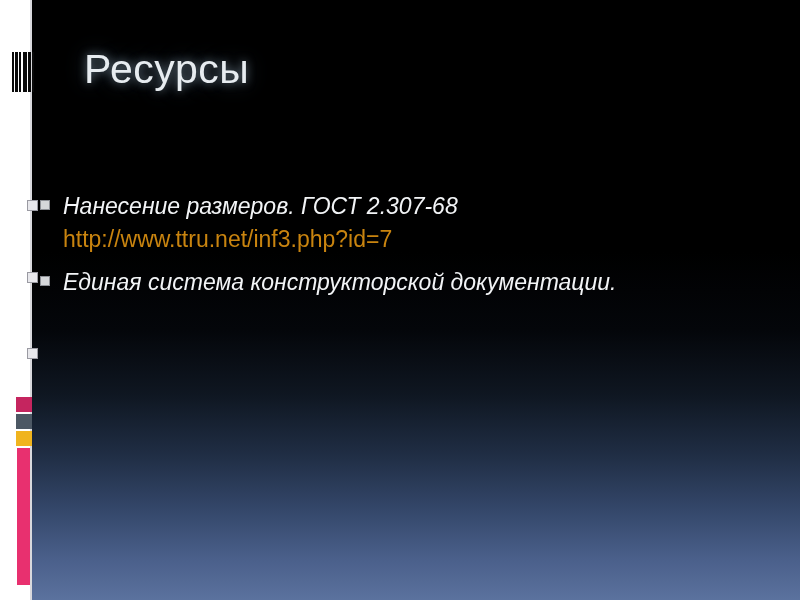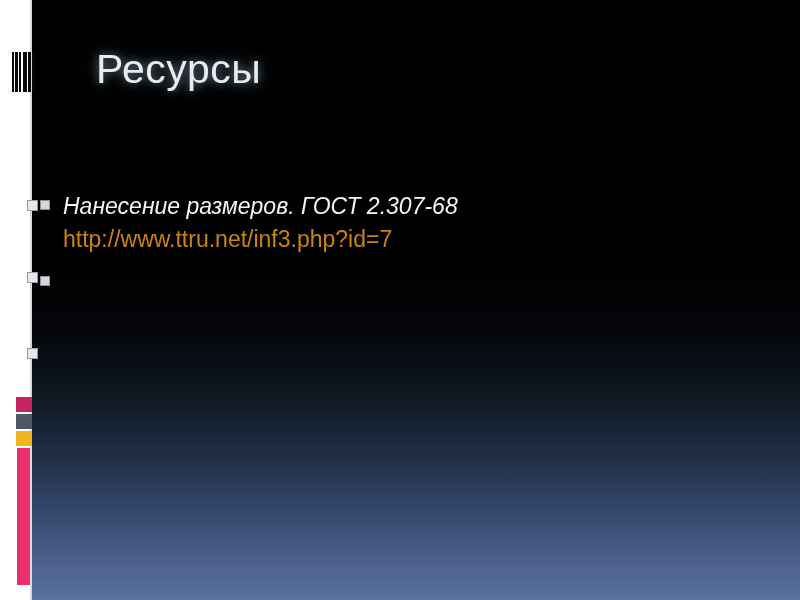--- a/index.html
+++ b/index.html
@@ -92,21 +92,21 @@
     height: 11px;
     background: #e8e8ec;
     border: 1px solid #9a9aa2;
     box-sizing: border-box;
     z-index: 7;
   }
 
   
   #title {
     position: absolute;
-    left: 96px;
+    left: 84px;
     top: 46px;
     font-size: 41px;
     font-weight: 400;
     letter-spacing: 0.5px;
     color: #e7ecf0;
     text-shadow: 0 0 10px rgba(190,215,235,0.55),
                  0 0 22px rgba(120,170,210,0.35);
     white-space: nowrap;
   }
 
@@ -189,18 +189,19 @@
       <span class="bullet-mark"></span>
       <div class="bullet-body">
         <span class="para">Нанесение размеров. ГОСТ 2.307-68</span>
         <span class="bullet-link">http://www.ttru.net/inf3.php?id=7</span>
       </div>
     </div>
 
     <div class="bullet-row">
       <span class="bullet-mark"></span>
       <div class="bullet-body">
+        <span class="para">Единая система конструкторской документации.</span>
       </div>
     </div>
 
 
   </div>
 </div>
 
 </body></html>

